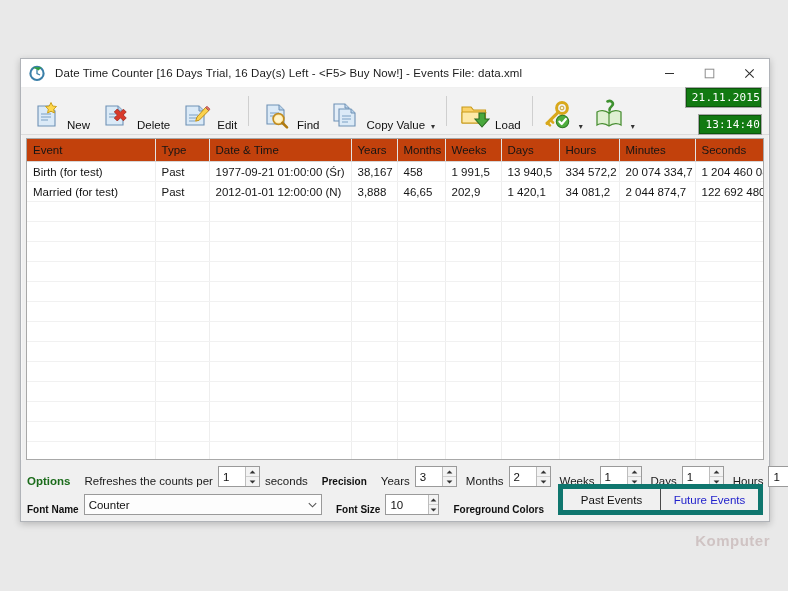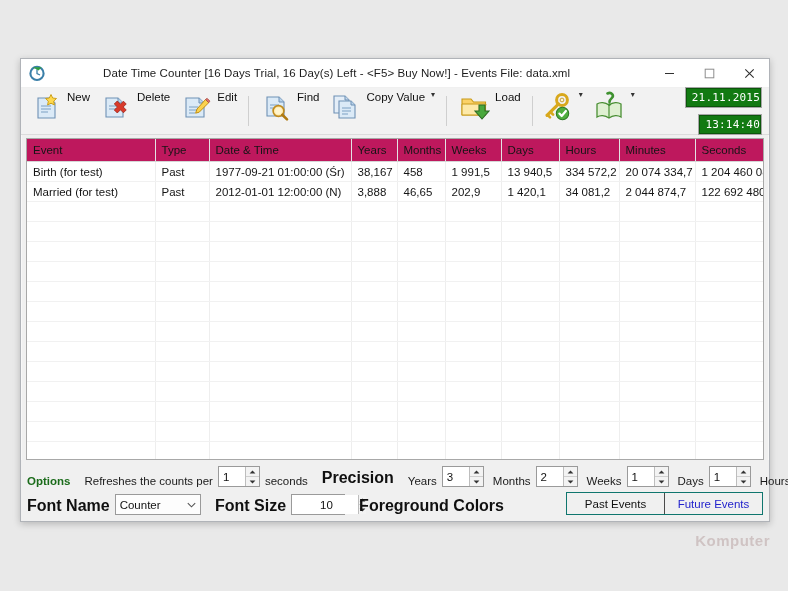--- a/index.html
+++ b/index.html
@@ -17,37 +17,36 @@
     background:#f0f0f0;
     border:1px solid #b0b3b8;
     box-shadow:0 2px 7px rgba(0,0,0,.22), 0 0 0 1px rgba(255,255,255,.5) inset;
     display:flex;flex-direction:column;
   }
   
   .titlebar{
     height:28px;flex:0 0 28px;background:#ffffff;
     display:flex;align-items:center;position:relative;
     border-bottom:1px solid #f0f0f0;
-    gap:48px;
   }
   .titlebar-icon{width:18px;height:18px;margin-left:7px;margin-right:9px;position:relative;flex:0 0 18px;}
   .title-text{
     font-size:11.5px;color:#1c1c1c;white-space:nowrap;letter-spacing:.1px;
   }
   .wincontrols{margin-left:auto;display:flex;height:28px;}
   .wc{width:40px;height:28px;display:flex;align-items:center;justify-content:center;}
   .wc svg{display:block;}
 
   
   .toolbar{
     flex:0 0 46px;height:46px;background:#f2f2f2;
     display:flex;align-items:center;padding:0 4px;position:relative;
     border-bottom:1px solid #dcdcdc;
   }
-  .tb-btn{display:flex;align-items:flex-start;height:40px;padding:0 5px;cursor:default;}
+  .tb-btn{display:flex;align-items:flex-end;height:40px;padding:0 5px;cursor:default;}
   .tb-ico{width:32px;height:32px;position:relative;flex:0 0 32px;}
   .tb-label{font-size:11.5px;color:#101010;margin-left:5px;white-space:nowrap;}
   .tb-caret{margin-left:6px;font-size:8px;color:#333;line-height:1;}
   .tb-sep{width:1px;height:30px;background:#cfcfcf;margin:0 6px;flex:0 0 1px;}
   .tb-sep2{width:1px;height:30px;background:#cfcfcf;margin:0 3px 0 6px;flex:0 0 1px;}
 
   .clockbox{
     margin-left:auto;margin-right:4px;width:92px;
     display:flex;flex-direction:column;gap:8px;align-items:flex-end;
   }
@@ -59,41 +58,41 @@
   }
 
   
   .gridwrap{
     flex:1 1 auto;margin:3px 5px 0 5px;background:#ffffff;
     border:1px solid #a8a8a8;overflow:hidden;position:relative;
     display:flex;flex-direction:column;
   }
   table.grid{border-collapse:collapse;width:100%;table-layout:fixed;font-size:11.5px;color:#151515;}
   table.grid th{
-    font-weight:normal;text-align:left;background:#be185d;
+    font-weight:normal;text-align:left;background:#c2410c;
     padding:3px 0 3px 6px;border-right:1px solid #e3e3e3;border-bottom:1px solid #d6d6d6;
     height:16px;white-space:nowrap;overflow:hidden;
   }
   table.grid td{
     padding:2px 0 2px 6px;border-right:1px solid #eeeeee;border-bottom:1px solid #f1f1f1;
     height:15px;white-space:nowrap;overflow:hidden;
   }
   tr.filler td{height:15px;}
   .c0{width:128px;} .c1{width:54px;} .c2{width:142px;} .c3{width:46px;}
   .c4{width:48px;} .c5{width:56px;} .c6{width:58px;} .c7{width:60px;}
   .c8{width:76px;} .c9{width:88px;} .c10{width:auto;}
 
   
   .options{
     flex:0 0 auto;background:#f0f0f0;padding:4px 6px 6px 6px;
   }
   .optrow{display:flex;align-items:flex-end;height:23px;white-space:nowrap;}
   .optrow + .optrow{margin-top:5px;}
   .lbl{font-size:11.5px;color:#1a1a1a;}
-  .lbl-b{font-size:16px;color:#101010;font-weight:bold;}
+  .lbl-b{font-size:10px;color:#101010;font-weight:bold;}
   .lbl-green{font-size:11.5px;color:#1a6b1a;font-weight:bold;}
   .gap{width:9px;flex:0 0 9px;}
   .gap-s{width:5px;flex:0 0 5px;}
   .gap-l{width:14px;flex:0 0 14px;}
 
   .spin{display:flex;align-items:stretch;height:19px;border:1px solid #9a9a9a;background:#fff;}
   .spin input{
     width:20px;border:0;outline:0;font-size:11.5px;color:#111;
     font-family:"Liberation Sans",sans-serif;padding:0 2px 0 4px;background:#fff;
   }
@@ -106,23 +105,23 @@
 
   .fontsel{
     flex:1 1 auto;height:19px;border:1px solid #9a9a9a;background:#fdfdfd;
     display:flex;align-items:center;padding:0 4px;font-size:11.5px;color:#111;
     min-width:0;
   }
   .fontsel .selv{flex:1 1 auto;overflow:hidden;}
   .fontsel .chev{color:#555;font-size:9px;margin-left:4px;}
 
   .spin-wide{width:52px;}
-  .spin-wide input{width:36px;margin-left:24px;}
-
-  .fgbtns{display:flex;border:1px solid #0f766e;background:#d946ef;height:21px;margin-left:48px;}
+  .spin-wide input{width:36px;}
+
+  .fgbtns{display:flex;border:5px solid #0f766e;background:#d946ef;height:21px;}
   .fgbtn{
     width:97px;display:flex;align-items:center;justify-content:center;
     font-size:11.5px;background:#f0f0f0;
   }
   .fgbtn.past{color:#101010;border-right:1px solid #4a4a4a;}
   .fgbtn.future{color:#2222cc;}
 
   .watermark{
     position:absolute;right:18px;bottom:42px;font-size:15px;color:rgba(150,110,110,.30);
     font-weight:bold;letter-spacing:.5px;pointer-events:none;

